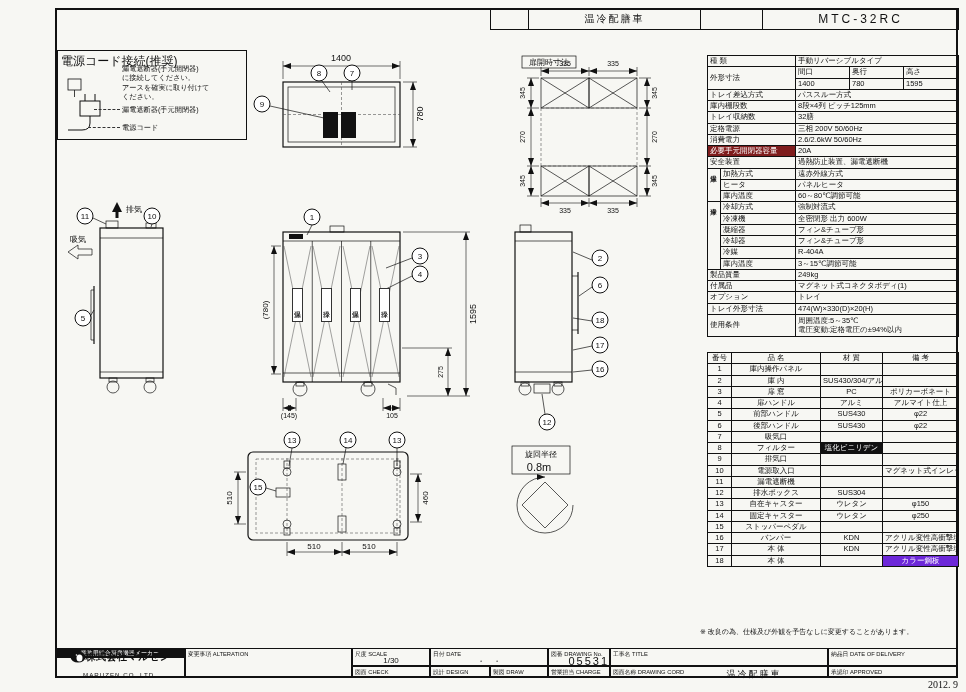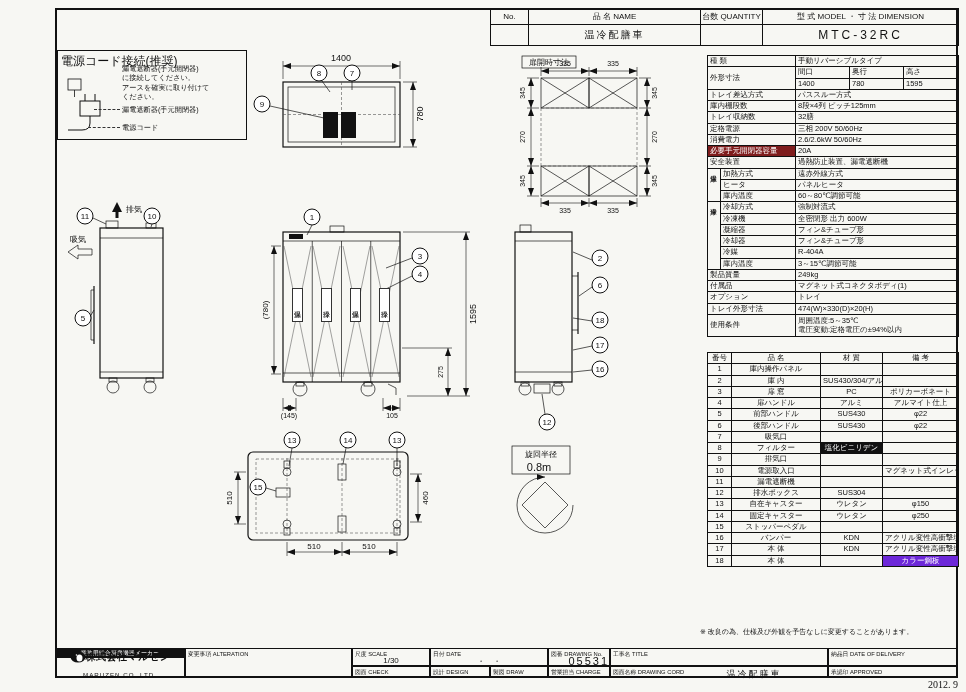--- a/index.html
+++ b/index.html
@@ -381,26 +381,20 @@
   <div class="frame"></div>
 
   <table class="hdr">
     <colgroup>
         <col style="width:38px">
         <col style="width:172px">
         <col style="width:62px">
         <col style="width:196px">
       </colgroup>
     <tbody>
-        <tr class="hr1">
-      <td>No.</td>
-      <td>品 名 NAME</td>
-      <td>台数 QUANTITY</td>
-      <td>型 式 MODEL ・ 寸 法 DIMENSION</td>
-    </tr>
     <tr class="hr2">
       <td></td>
       <td class="big">温冷配膳車</td>
       <td></td>
       <td class="model">MTC-32RC</td>
     </tr>
   </tbody>
     </table>
 
   <div class="pbox">

